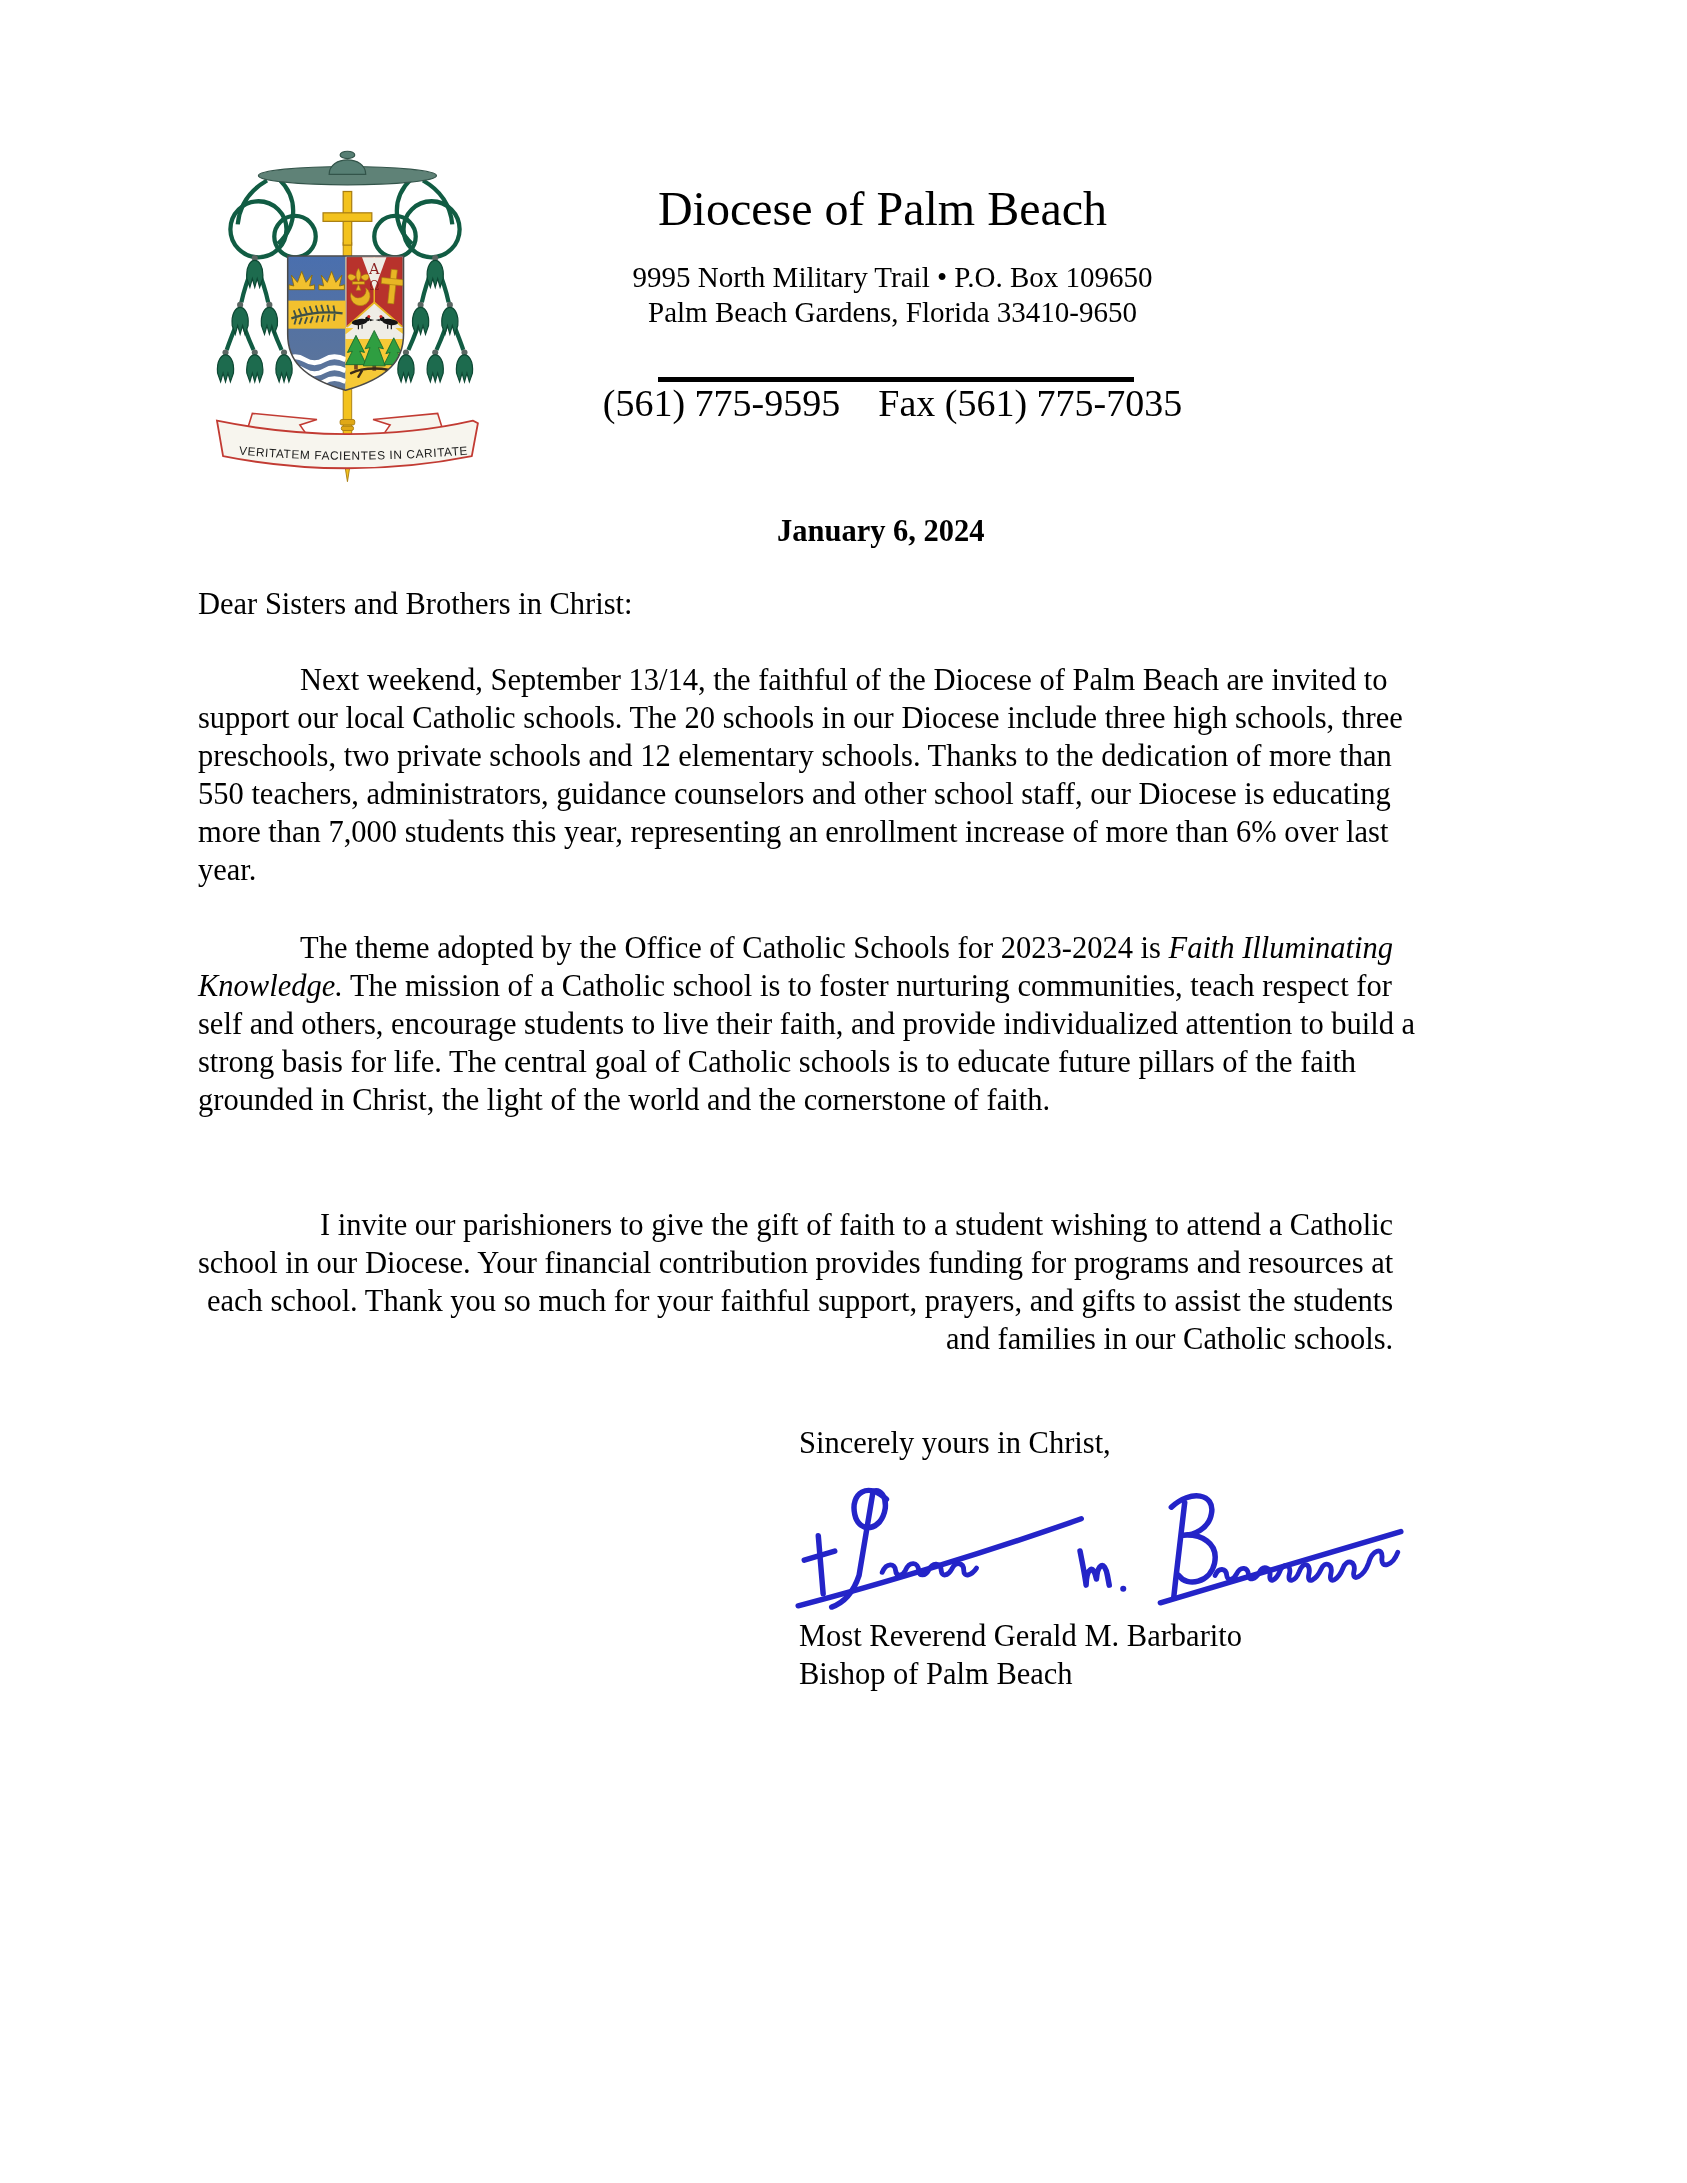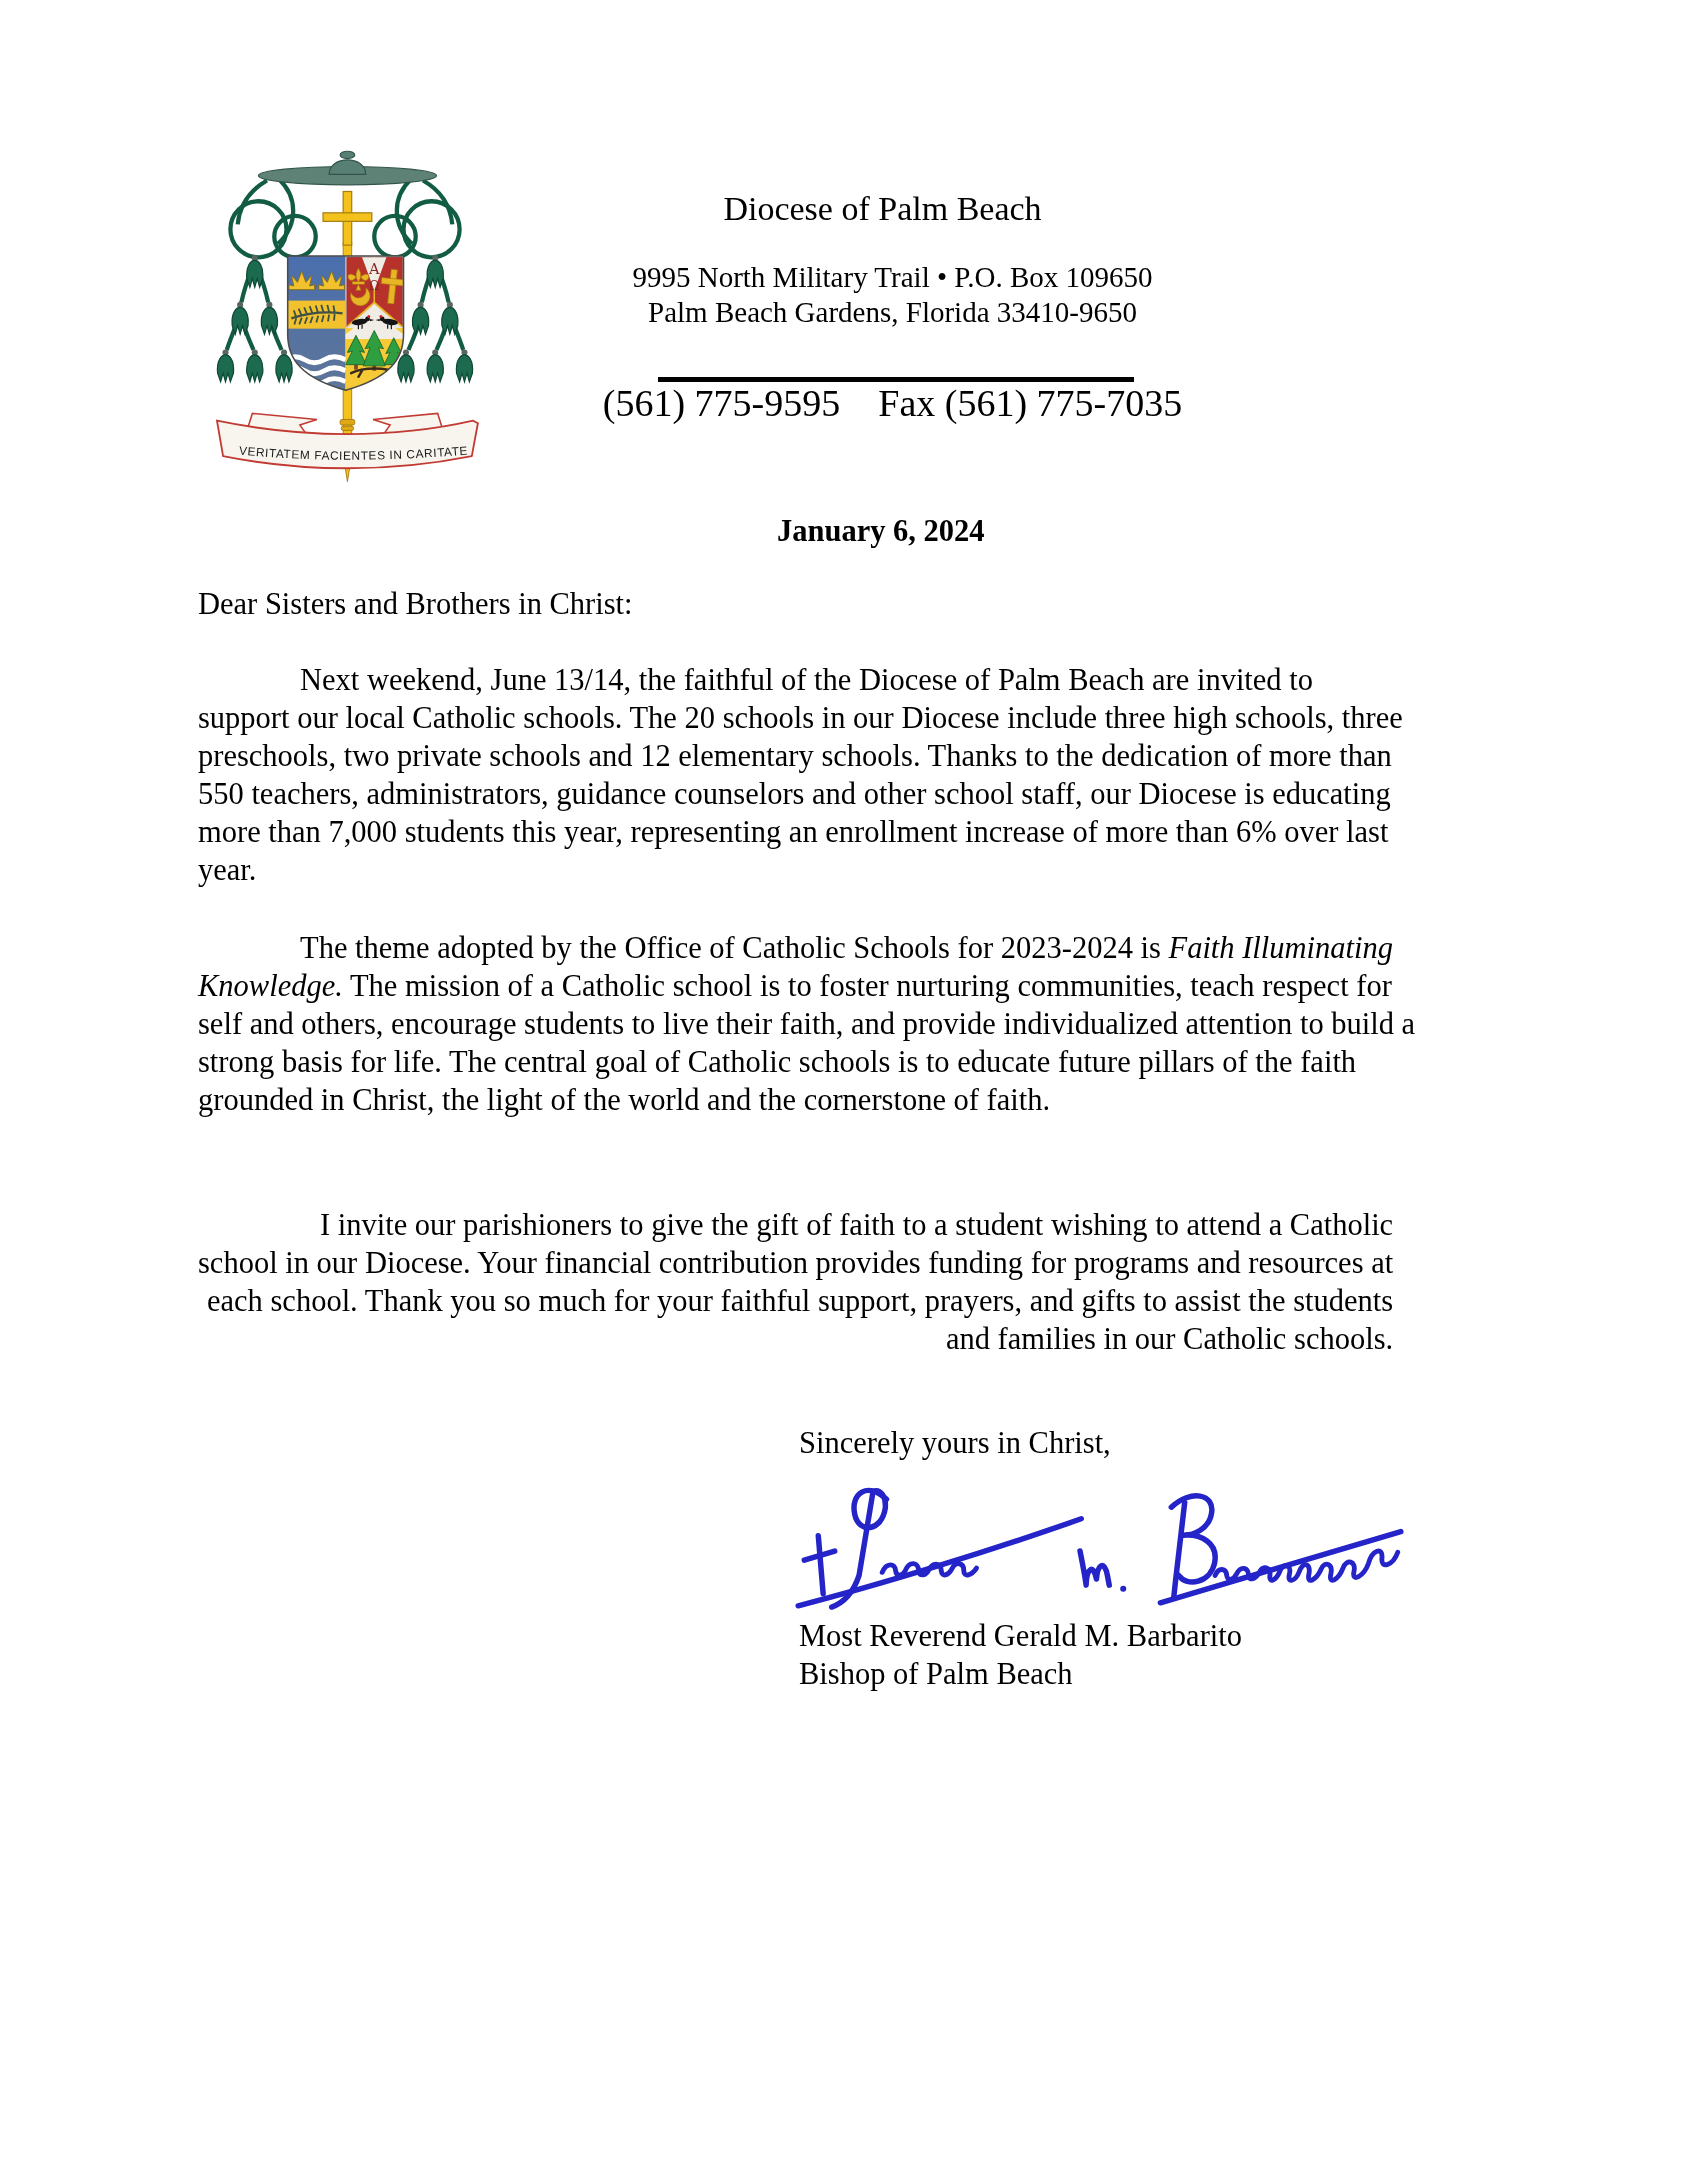--- a/index.html
+++ b/index.html
@@ -7,21 +7,21 @@
     position:relative;
     width:1687px;height:2183px;
     background:#ffffff;
     font-family:"Liberation Serif", serif;
     color:#000;
     overflow:hidden;
   }
   .abs{position:absolute;}
   .page-title{
     left:577px;top:183px;width:611px;
-    font-size:34px;line-height:51px;text-align:center;white-space:nowrap;
+    font-size:48px;line-height:51px;text-align:center;white-space:nowrap;
   }
   .address-block{
     left:587px;top:260px;width:611px;
     font-size:29px;line-height:35px;text-align:center;white-space:nowrap;
   }
   .office-block{
     left:1276px;top:254px;width:244px;
     font-size:28px;line-height:34px;text-align:center;white-space:nowrap;
   }
   .divider{
@@ -215,21 +215,21 @@
 
   <div class="abs phone-line">(561) 775-9595    Fax (561) 775-7035</div>
 
   <div class="abs date-line">January 6, 2024</div>
 
   <div class="abs body-block" style="top:585px;">
     <div class="body-line">Dear Sisters and Brothers in Christ:</div>
   </div>
 
   <div class="abs body-block" style="top:661px;">
-    <div class="body-line indent">Next weekend, June 13/14, the faithful of the Diocese of Palm Beach are invited to</div>
+    <div class="body-line indent">Next weekend, September 13/14, the faithful of the Diocese of Palm Beach are invited to</div>
     <div class="body-line">support our local Catholic schools. The 20 schools in our Diocese include three high schools, three</div>
     <div class="body-line">preschools, two private schools and 12 elementary schools. Thanks to the dedication of more than</div>
     <div class="body-line">550 teachers, administrators, guidance counselors and other school staff, our Diocese is educating</div>
     <div class="body-line">more than 7,000 students this year, representing an enrollment increase of more than 6% over last</div>
     <div class="body-line">year.</div>
   </div>
 
   <div class="abs body-block" style="top:929px;">
     <div class="body-line indent"><span>The theme adopted by the Office of Catholic Schools for 2023-2024 is </span><span class="it">Faith Illuminating</span></div>
     <div class="body-line"><span class="it">Knowledge.</span><span> The mission of a Catholic school is to foster nurturing communities, teach respect for</span></div>

